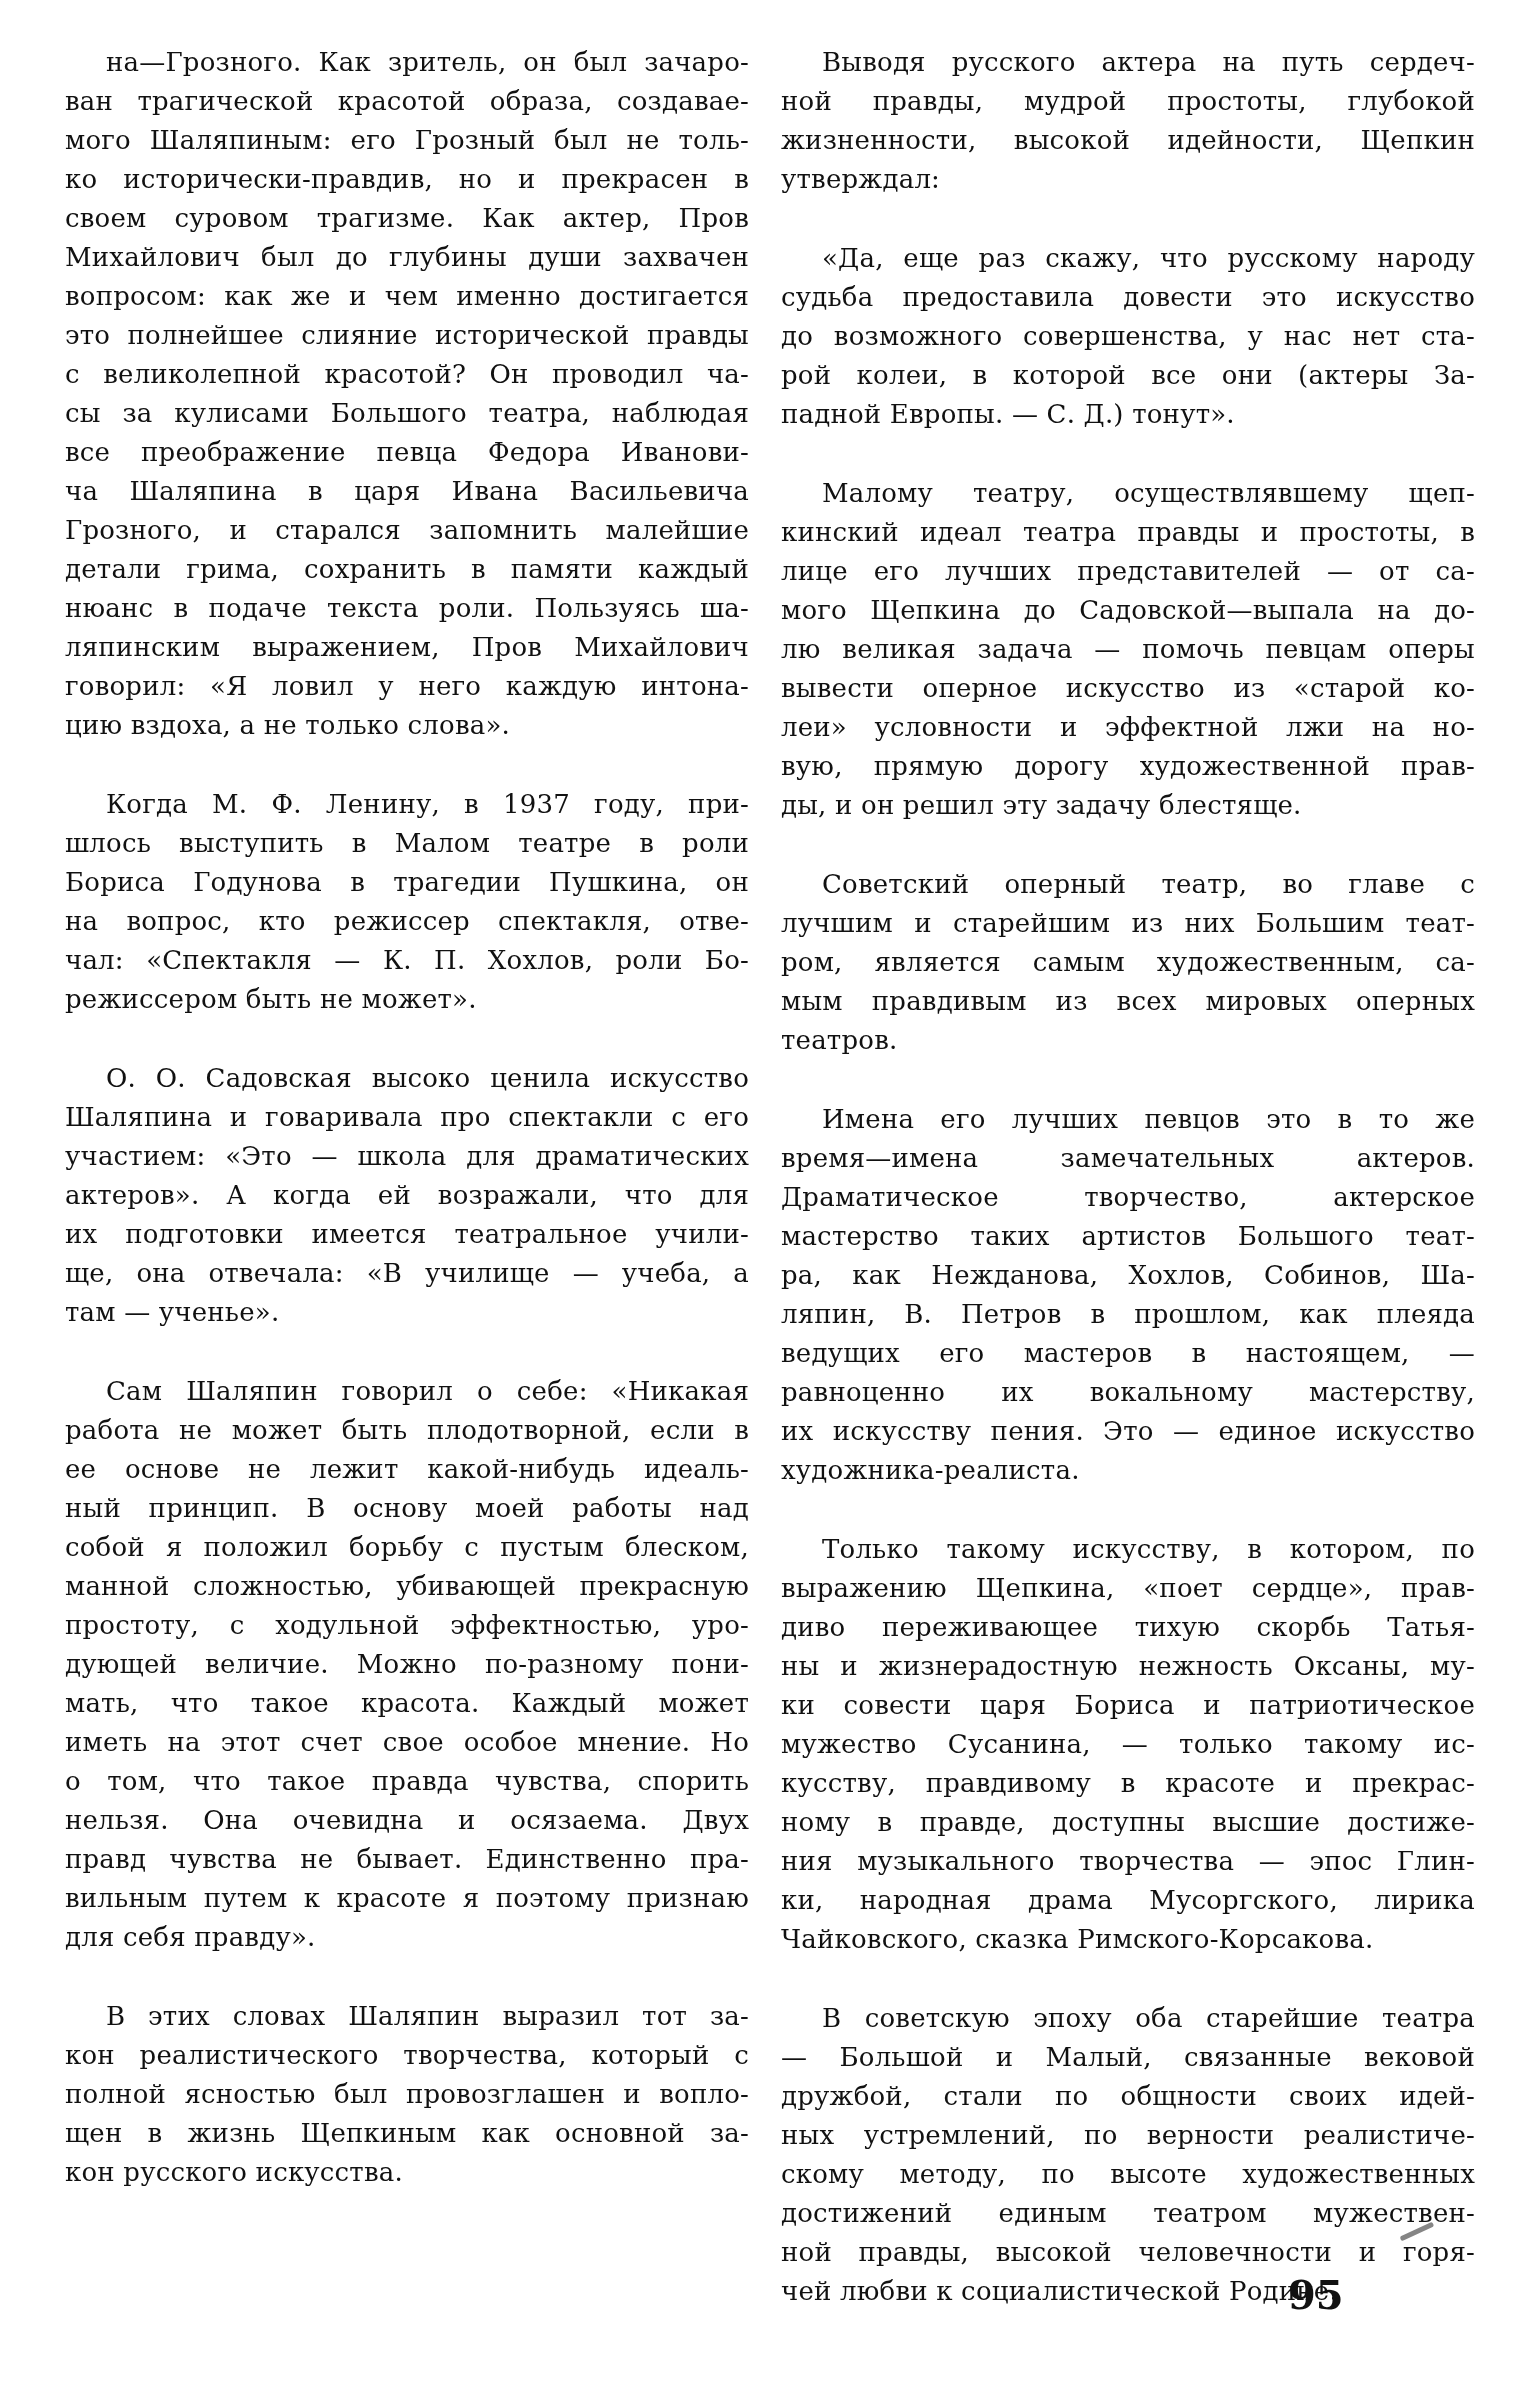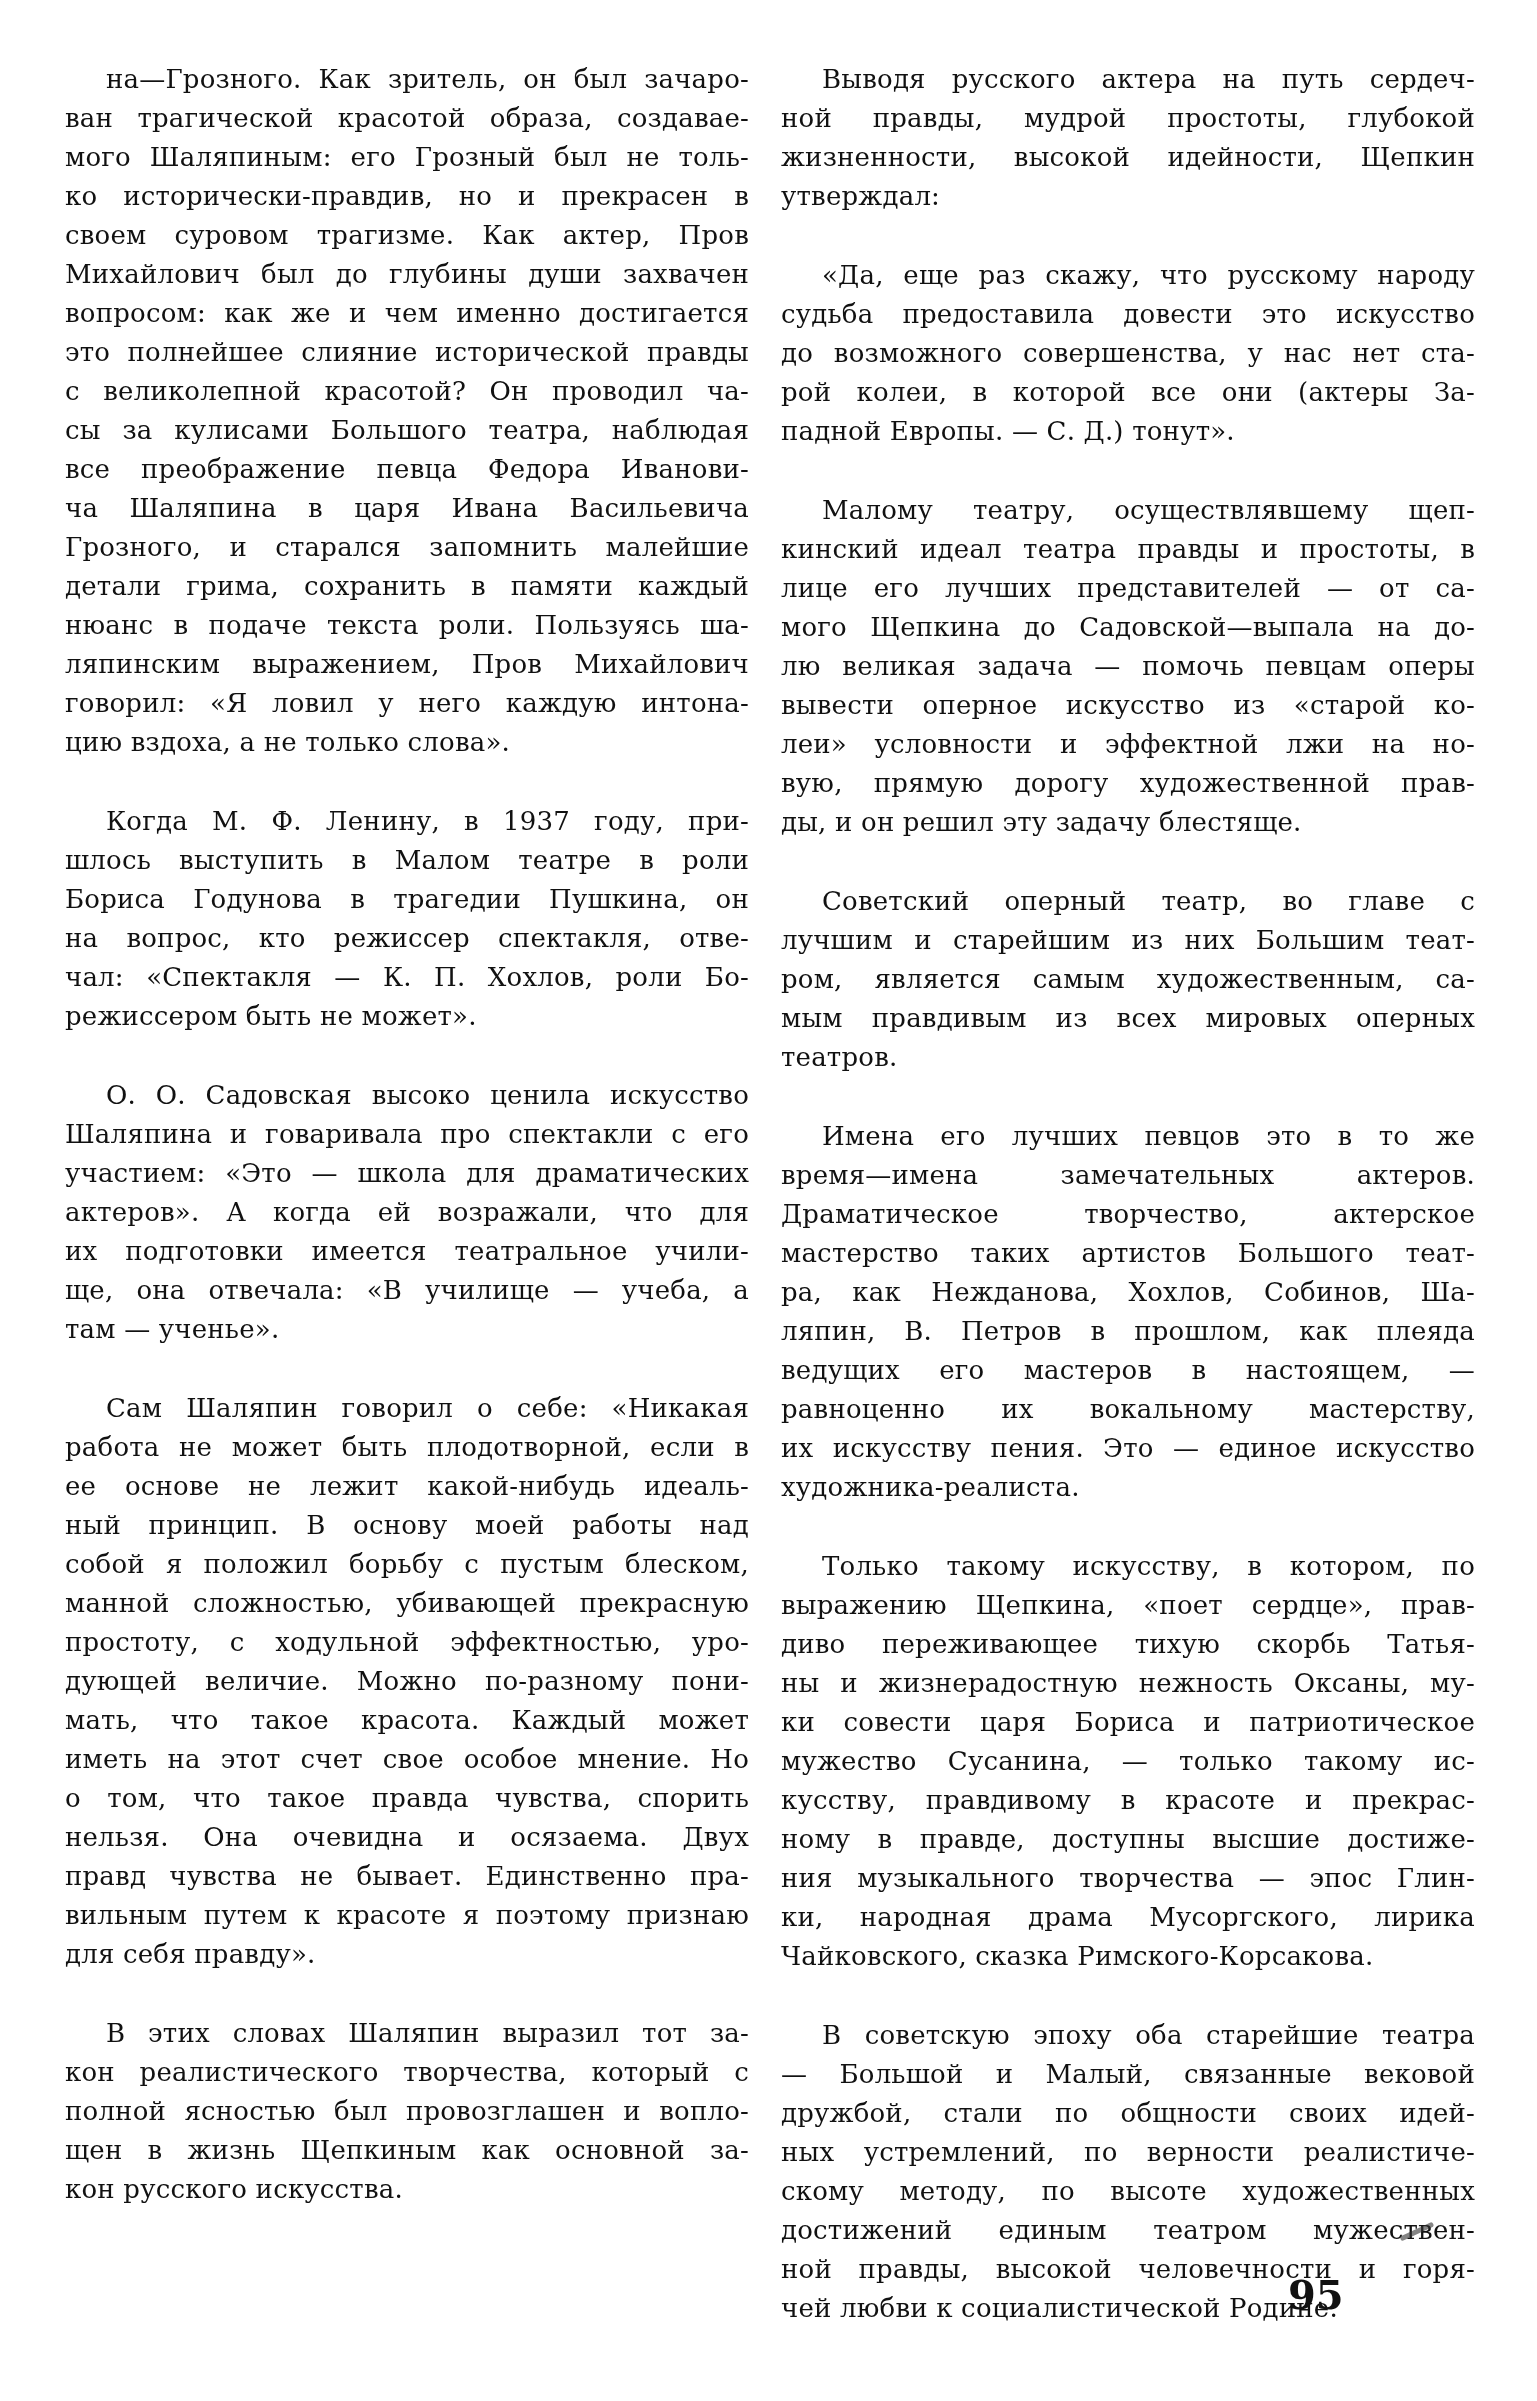--- a/index.html
+++ b/index.html
@@ -1,20 +1,20 @@
 <!DOCTYPE html>
 <html style="font-size:14.4px"><head>
 <meta charset="utf-8">
 <style>
   html, body { margin: 0; padding: 0; background: #ffffff; }
   body { width: 1538px; height: 2401px; position: relative; overflow: hidden; font-family: "DejaVu Serif", serif; color: #111; }
   .col { position: absolute; top: 43px; font-size: 26px; line-height: 39px; text-align: justify; letter-spacing: 0.2px; }
   .col-left { left: 65px; width: 684px; }
   .col-right { left: 781px; width: 694px; }
-  .para { margin: 17px 0 40px 0; text-indent: 41px; hyphens: manual; }
+  .para { margin: 0 0 40px 0; text-indent: 41px; hyphens: manual; }
   .para .line { display: block; text-align: justify; text-align-last: justify; white-space: nowrap; }
   .para .line.first { text-indent: 41px; }
   .para .line.last { text-align-last: left; }
   .para { text-indent: 0; }
   .page-number { position: absolute; left: 1288px; top: 2271px; font-size: 40px; font-weight: bold; font-family: "DejaVu Serif", serif; }
   .smudge { position: absolute; left: 1399px; top: 2229px; width: 36px; height: 5.4px; background: #333; transform: rotate(-25deg); border-radius: 2.7px; opacity: 0.6; }
 </style>
 </head>
 <body>
 

